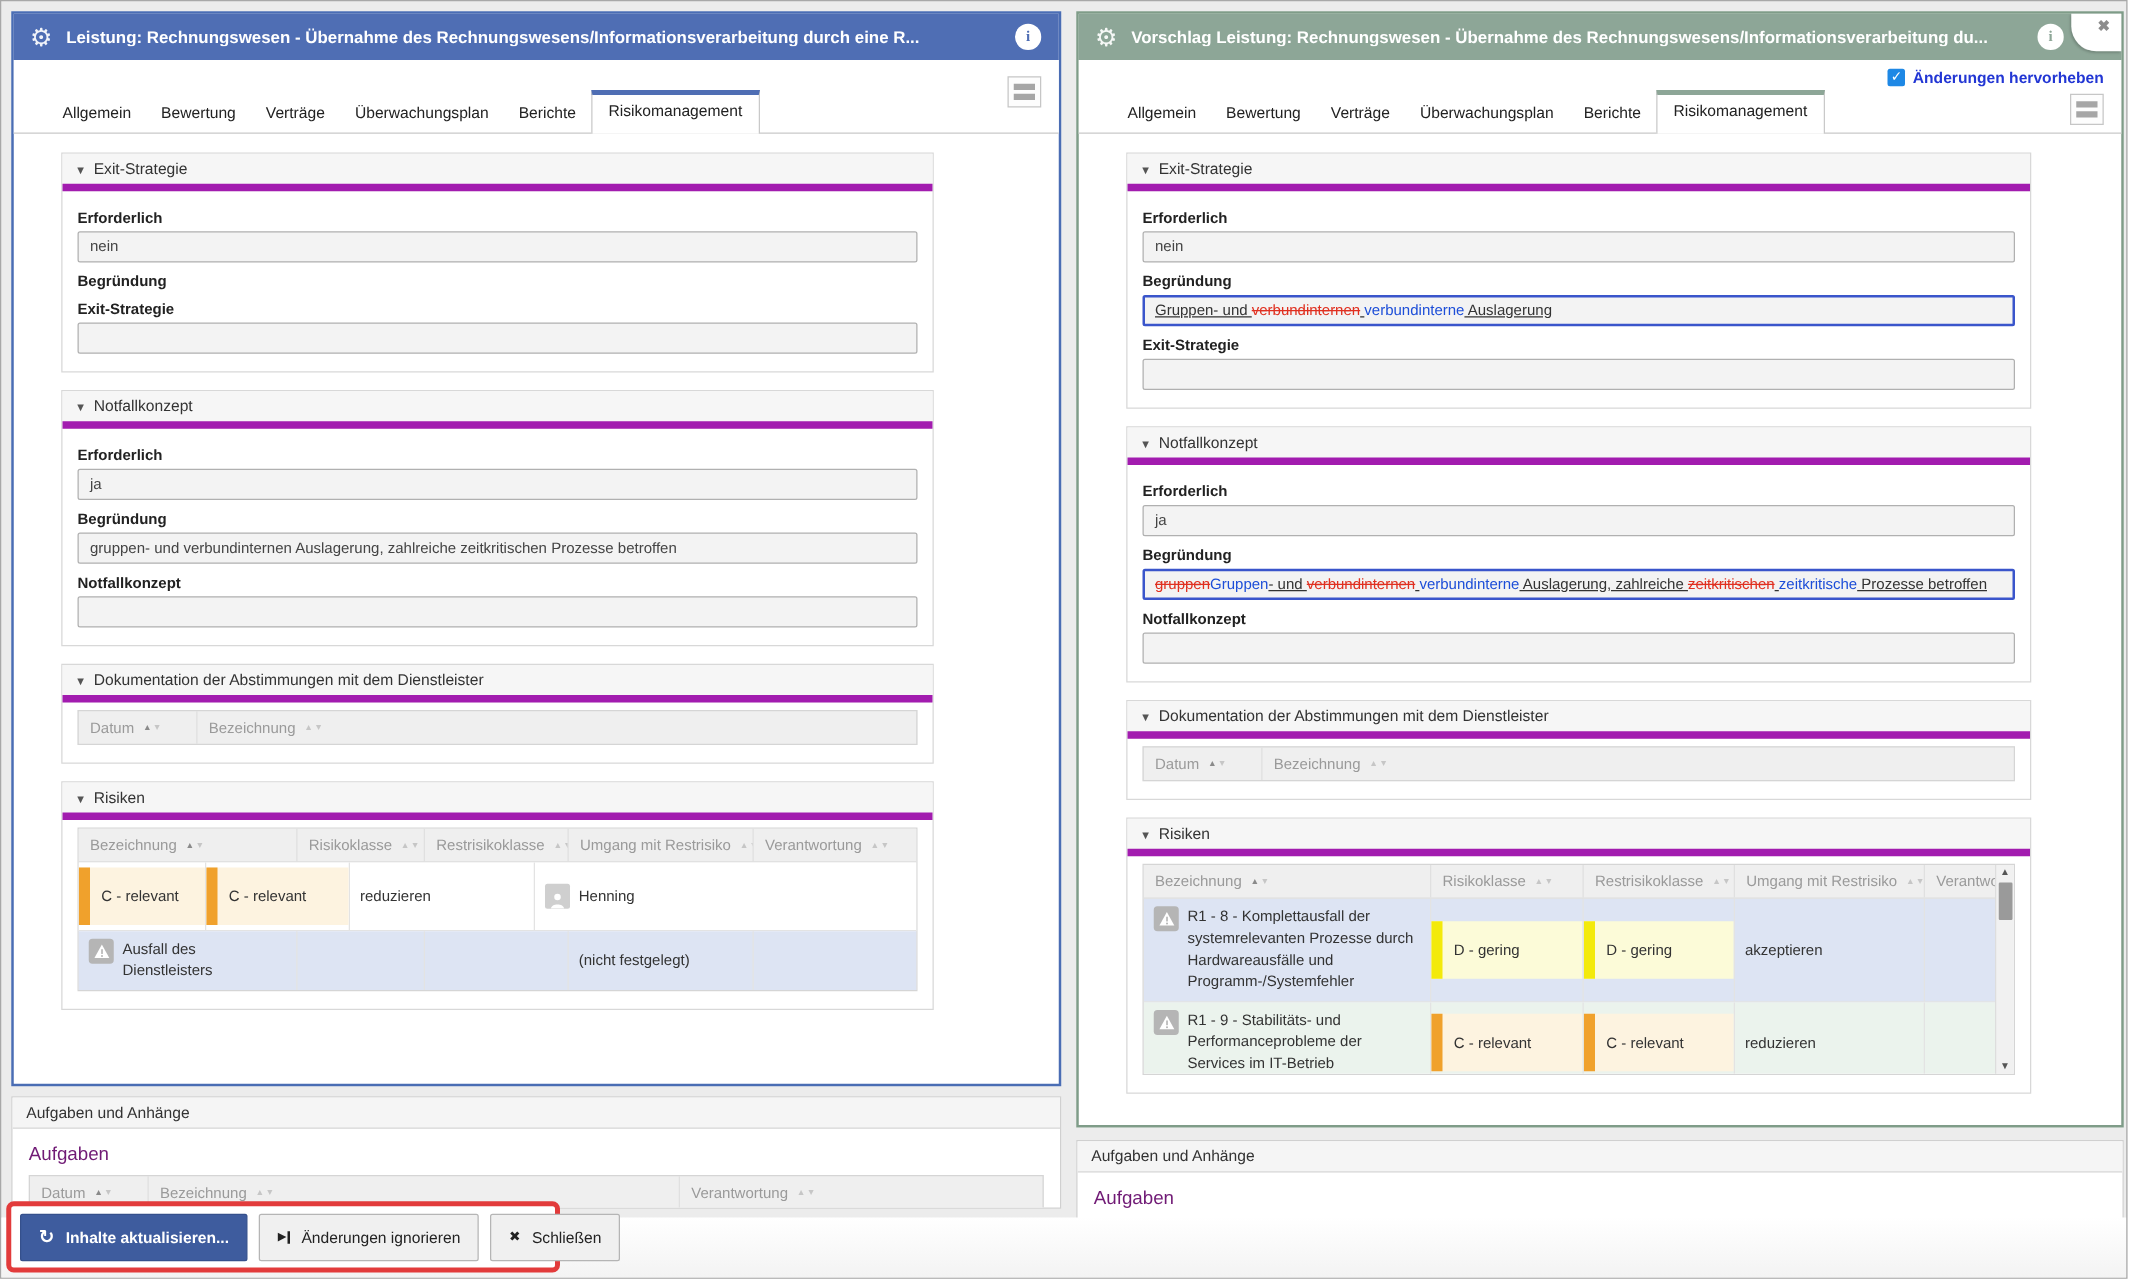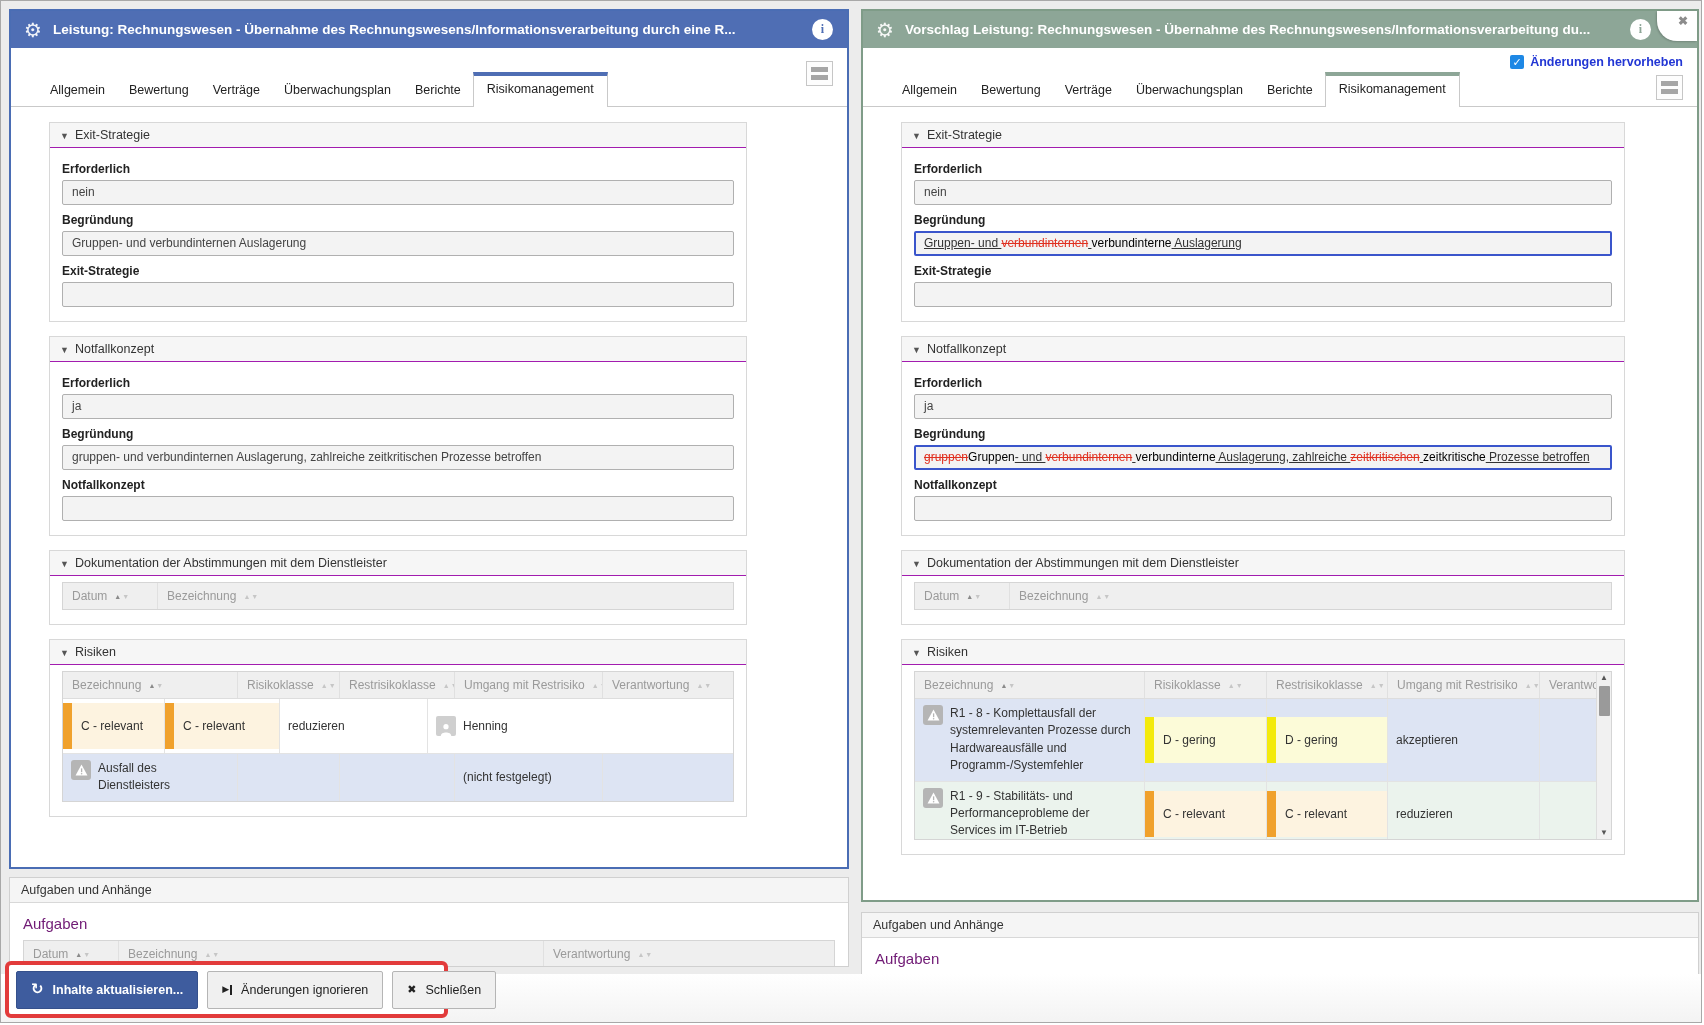--- a/index.html
+++ b/index.html
@@ -48,30 +48,30 @@
   .hl-row { position:absolute; top:7px; right:14px; display:flex; align-items:center; gap:6px; cursor:pointer; }
   .cb { width:14px; height:14px; background:#1e88e5; border-radius:2px; color:#fff; font-size:11px; line-height:14px; text-align:center; }
   .hl-label { color:#2236d4; font-weight:bold; font-size:12.5px; }
 
   
   .content { padding:15px 0 0 38px; }
   .p-left  .content { padding-right:100px; }
   .p-right .content { padding-right:72px; }
 
   .section { border:1px solid #d8d8d8; margin-bottom:14px; background:#fff; }
-  .section-header { background:#f6f6f6; border-bottom:1px solid #a21caf; padding:5px 10px; font-size:12.5px; color:#333; cursor:pointer; }
+  .section-header { background:#f6f6f6; border-bottom:6px solid #a21caf; padding:5px 10px; font-size:12.5px; color:#333; cursor:pointer; }
   .section-header .tri { font-size:9px; color:#555; margin-right:6px; }
   .section-body { padding:6px 12px 14px; }
 
   .field-label { font-size:12px; font-weight:bold; color:#222; margin:8px 0 4px; }
   .field-input { border:1px solid #b0b0b0; background:#f3f3f3; border-radius:2px; padding:4px 9px; font-size:12px; color:#444; min-height:25px; }
   .field-input.changed { border:2px solid #3a55cb; padding:3px 8px; }
   .seg-same { color:#333;text-decoration:underline; }
   .seg-del  { color:#e03020; text-decoration:line-through; }
-  .seg-ins  { color:#000000;text-align:center; }
+  .seg-ins  { color:#1d4ed8;text-align:center; }
 
   
   .thead { display:flex; background:#efefef; color:#9a9a9a; font-size:12px; align-items:stretch; }
   .th { display:flex; align-items:center; gap:7px; padding:0 9px; height:26px; border-right:1px solid #e0e0e0; cursor:pointer; overflow:hidden; white-space:nowrap; }
   .th:last-child { border-right:none; }
   .sort { font-size:7px; letter-spacing:1px; line-height:1; }
   .sort .up { color:#8a8a8a; } .sort .dn { color:#c6c6c6; }
   .sort.idle .up { color:#c6c6c6; }
 
   .mini-table { border:1px solid #d5d5d5; }
@@ -160,21 +160,20 @@
       </div>
 
       <div class="content">
 
         <div class="section">
           <div class="section-header"><span class="tri">▼</span><span>Exit-Strategie</span></div>
           <div class="section-body">
             <div class="field-label">Erforderlich</div>
             <div class="field-input">nein</div>
             <div class="field-label">Begründung</div>
-            <div class="field-input">Gruppen- und verbundinternen Auslagerung</div>
             <div class="field-label">Exit-Strategie</div>
             <div class="field-input"></div>
           </div>
         </div>
 
         <div class="section">
           <div class="section-header"><span class="tri">▼</span><span>Notfallkonzept</span></div>
           <div class="section-body">
             <div class="field-label">Erforderlich</div>
             <div class="field-input">ja</div>

